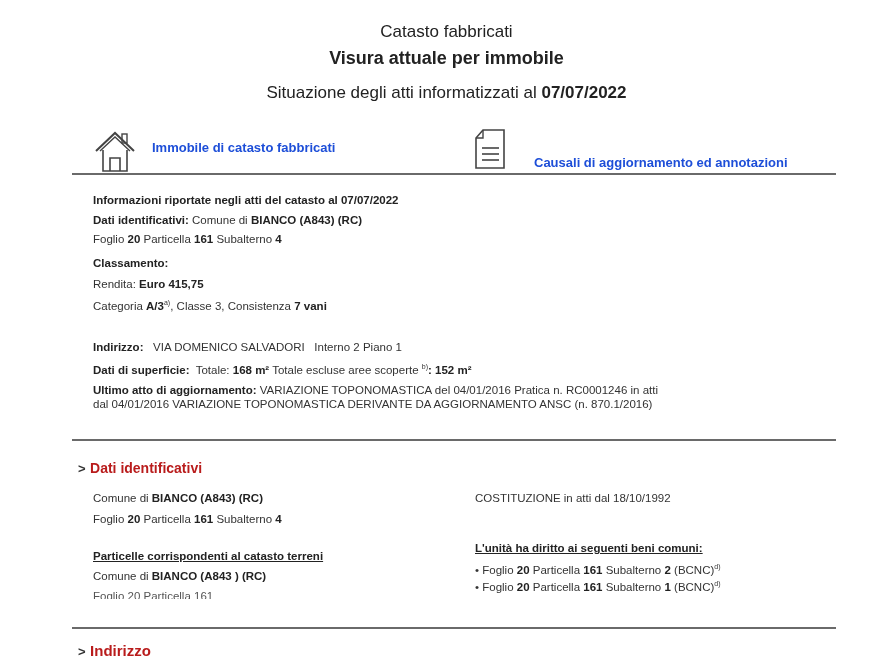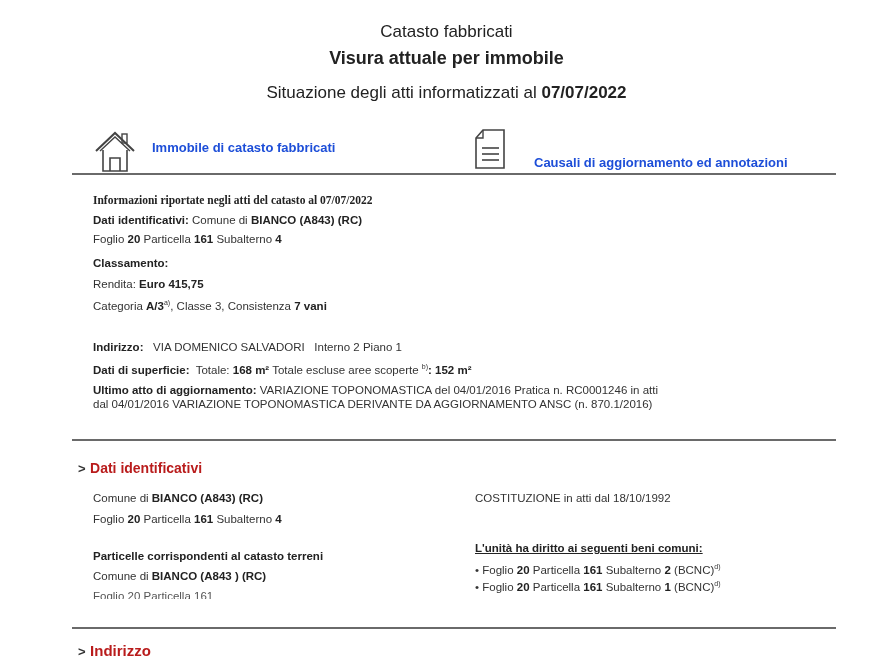--- a/index.html
+++ b/index.html
@@ -64,21 +64,21 @@
     <path d="M10 2 L10 10 L3 10" fill="none" stroke="#444" stroke-width="1.4"></path>
     <line x1="9" y1="20" x2="26" y2="20" stroke="#444" stroke-width="1.6"></line>
     <line x1="9" y1="26" x2="26" y2="26" stroke="#444" stroke-width="1.6"></line>
     <line x1="9" y1="32" x2="26" y2="32" stroke="#444" stroke-width="1.6"></line>
   </svg>
 </div>
 <div class="abs tab-label tab2">Causali di aggiornamento ed annotazioni</div>
 
 <div class="abs rule rule1"></div>
 
-<div class="abs txt lbl" style="left:93px; top:193px;font-family:Liberation Serif, serif;">Informazioni riportate negli atti del catasto al 07/07/2022</div>
+<div class="abs txt lbl" style="left:93px; top:193px;">Informazioni riportate negli atti del catasto al 07/07/2022</div>
 
 <div class="abs txt" style="left:93px; top:213px;">
   <span class="lbl">Dati identificativi:</span>
   <span>Comune di </span><b>BIANCO (A843) (RC)</b>
 </div>
 
 <div class="abs txt" style="left:93px; top:232px;">
   <span>Foglio </span><b>20</b><span> Particella </span><b>161</b><span> Subalterno </span><b>4</b>
 </div>
 
@@ -115,21 +115,21 @@
   <span class="sec-title">Dati identificativi</span>
 </div>
 
 <div class="abs txt" style="left:93px; top:491px;">
   <span>Comune di </span><b>BIANCO (A843) (RC)</b>
 </div>
 <div class="abs txt" style="left:93px; top:512px;">
   <span>Foglio </span><b>20</b><span> Particella </span><b>161</b><span> Subalterno </span><b>4</b>
 </div>
 
-<div class="abs txt lbl" style="left:93px; top:549px;">Particelle corrispondenti al catasto terreni</div>
+<div class="abs txt lbl" style="left:93px; top:549px;text-decoration:underline;">Particelle corrispondenti al catasto terreni</div>
 <div class="abs txt" style="left:93px; top:569px;">
   <span>Comune di </span><b>BIANCO (A843 ) (RC)</b>
 </div>
 <div class="abs txt clip faded" style="left:93px; top:589px;">Foglio 20 Particella 161</div>
 
 <div class="abs txt" style="left:475px; top:491px;">COSTITUZIONE in atti dal 18/10/1992</div>
 
 <div class="abs txt lbl" style="left:475px; top:541px;text-decoration:underline;">L'unità ha diritto ai seguenti  beni comuni:</div>
 <div class="abs txt" style="left:475px; top:560px;">
   <span>• </span><span>Foglio </span><b>20</b><span> Particella </span><b>161</b><span> Subalterno </span><b>2</b><span> (BCNC)</span><sup>d)</sup>

